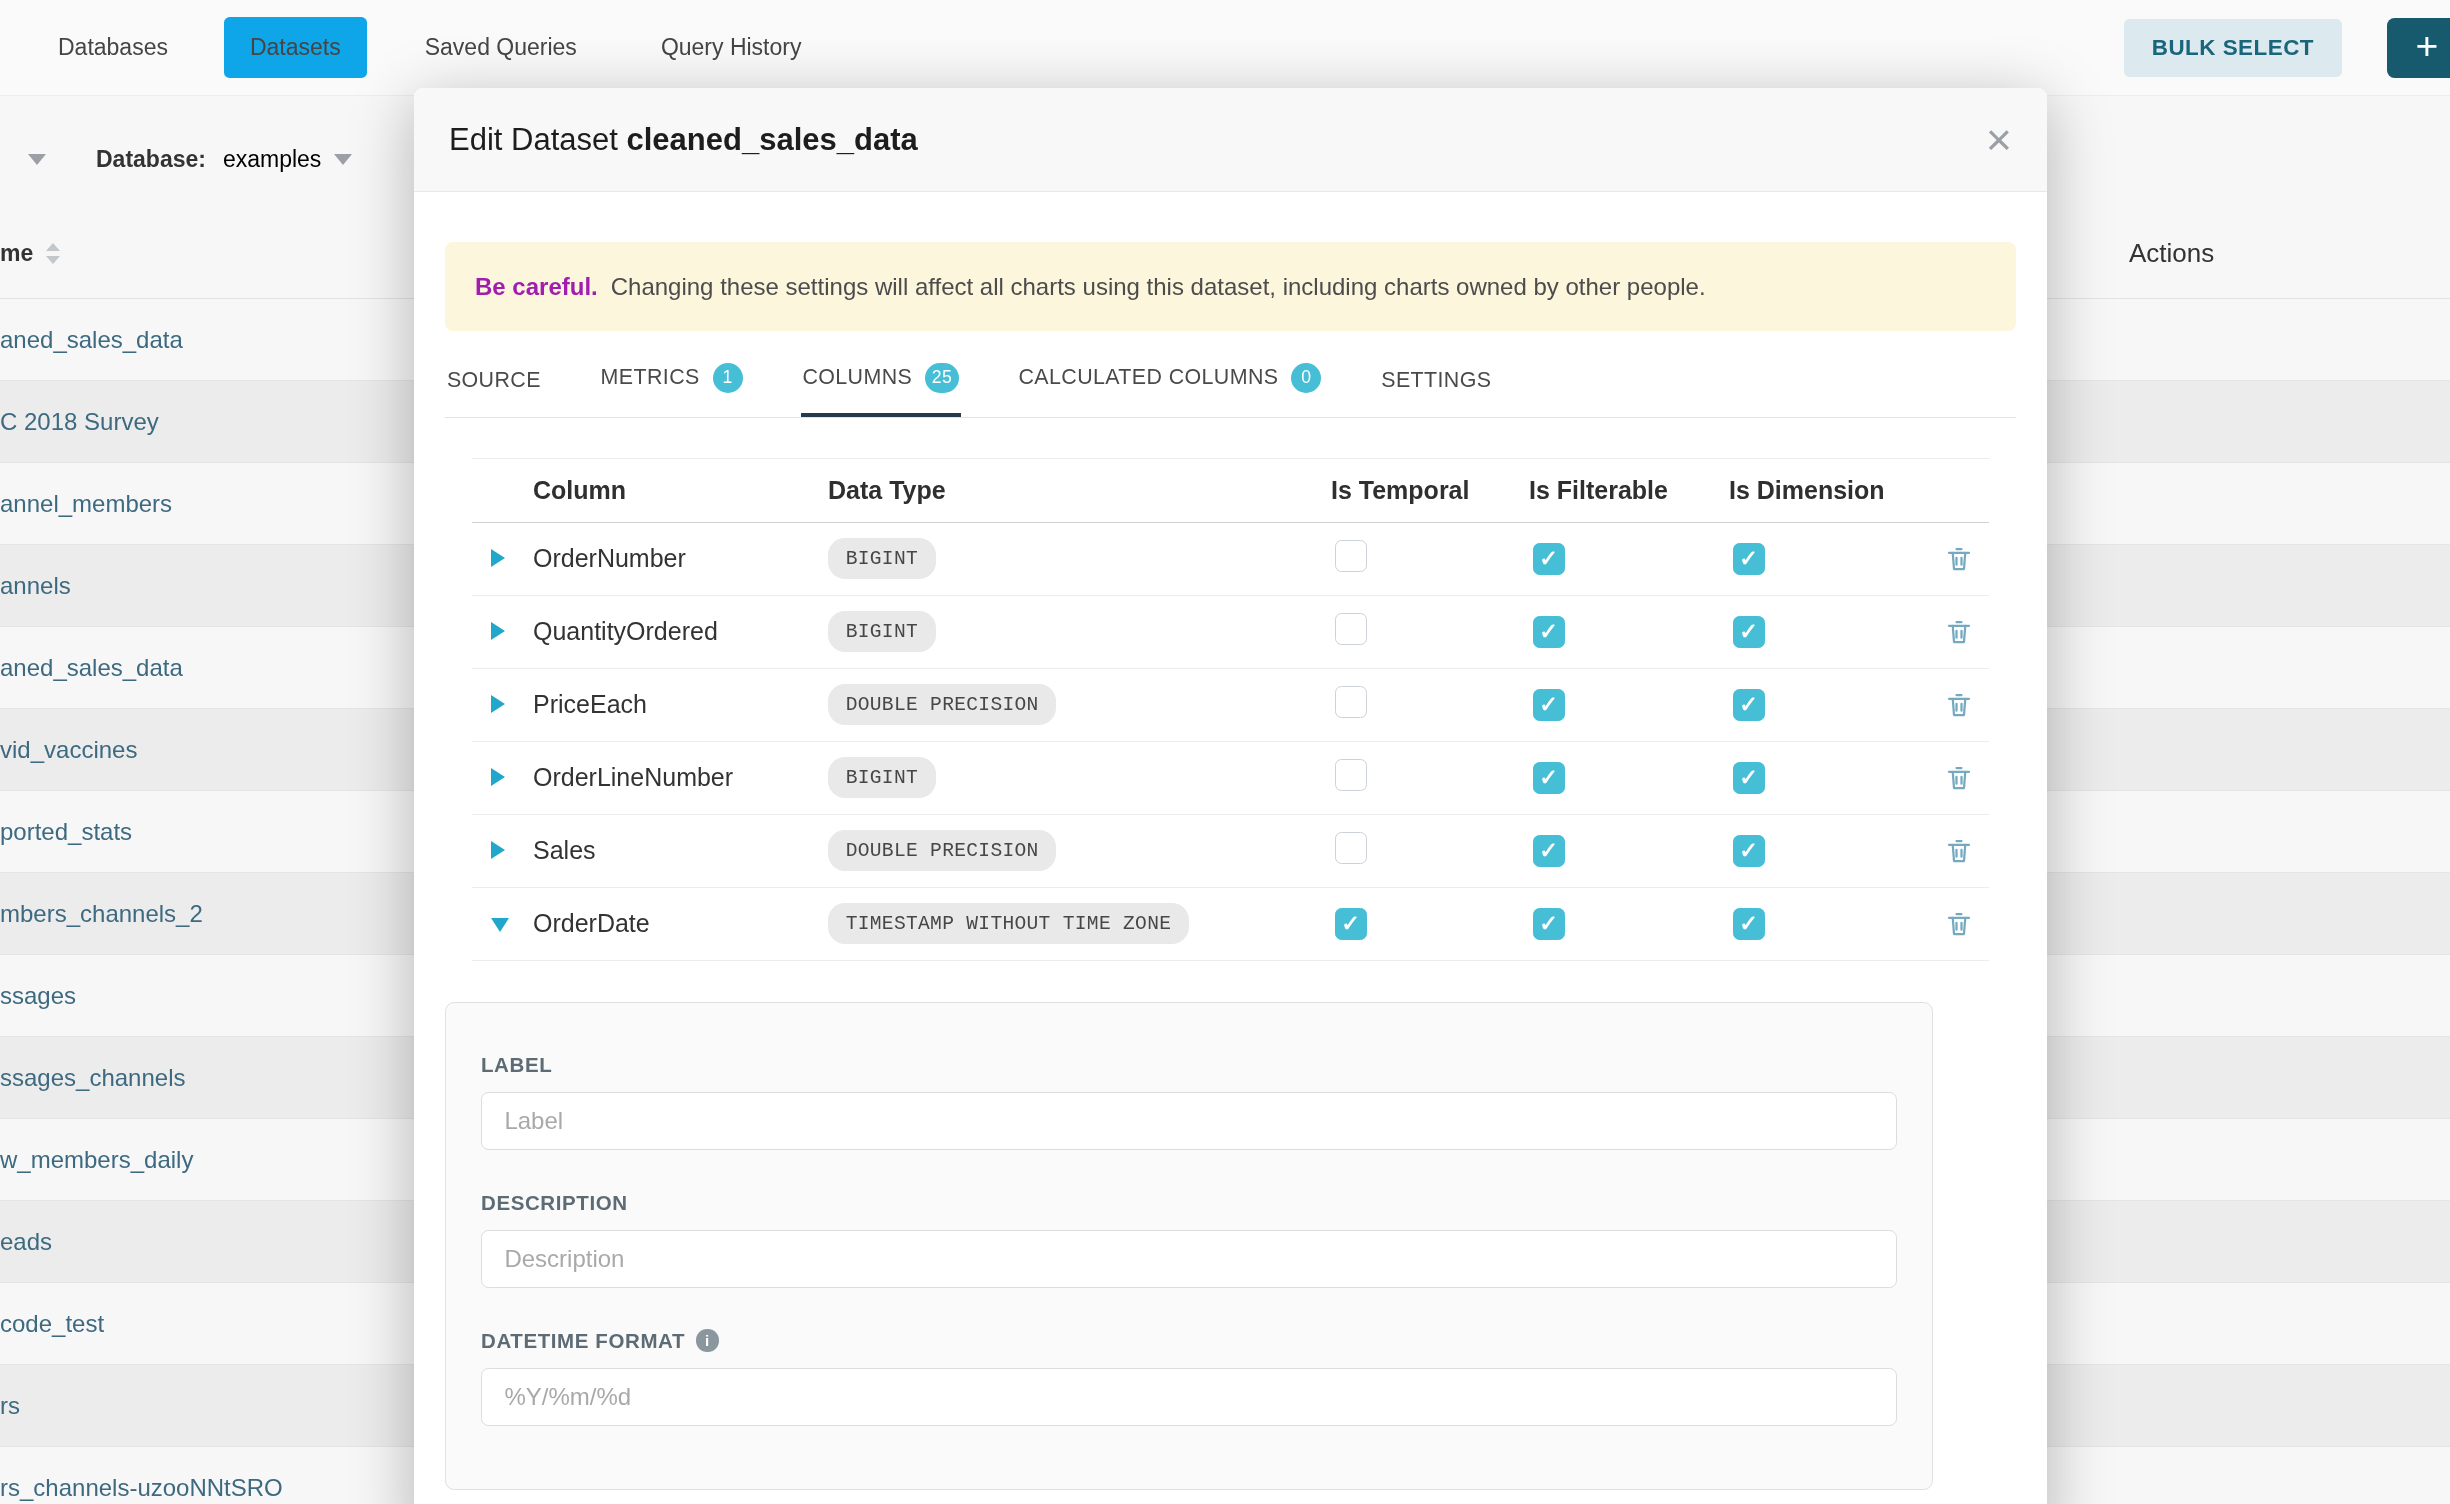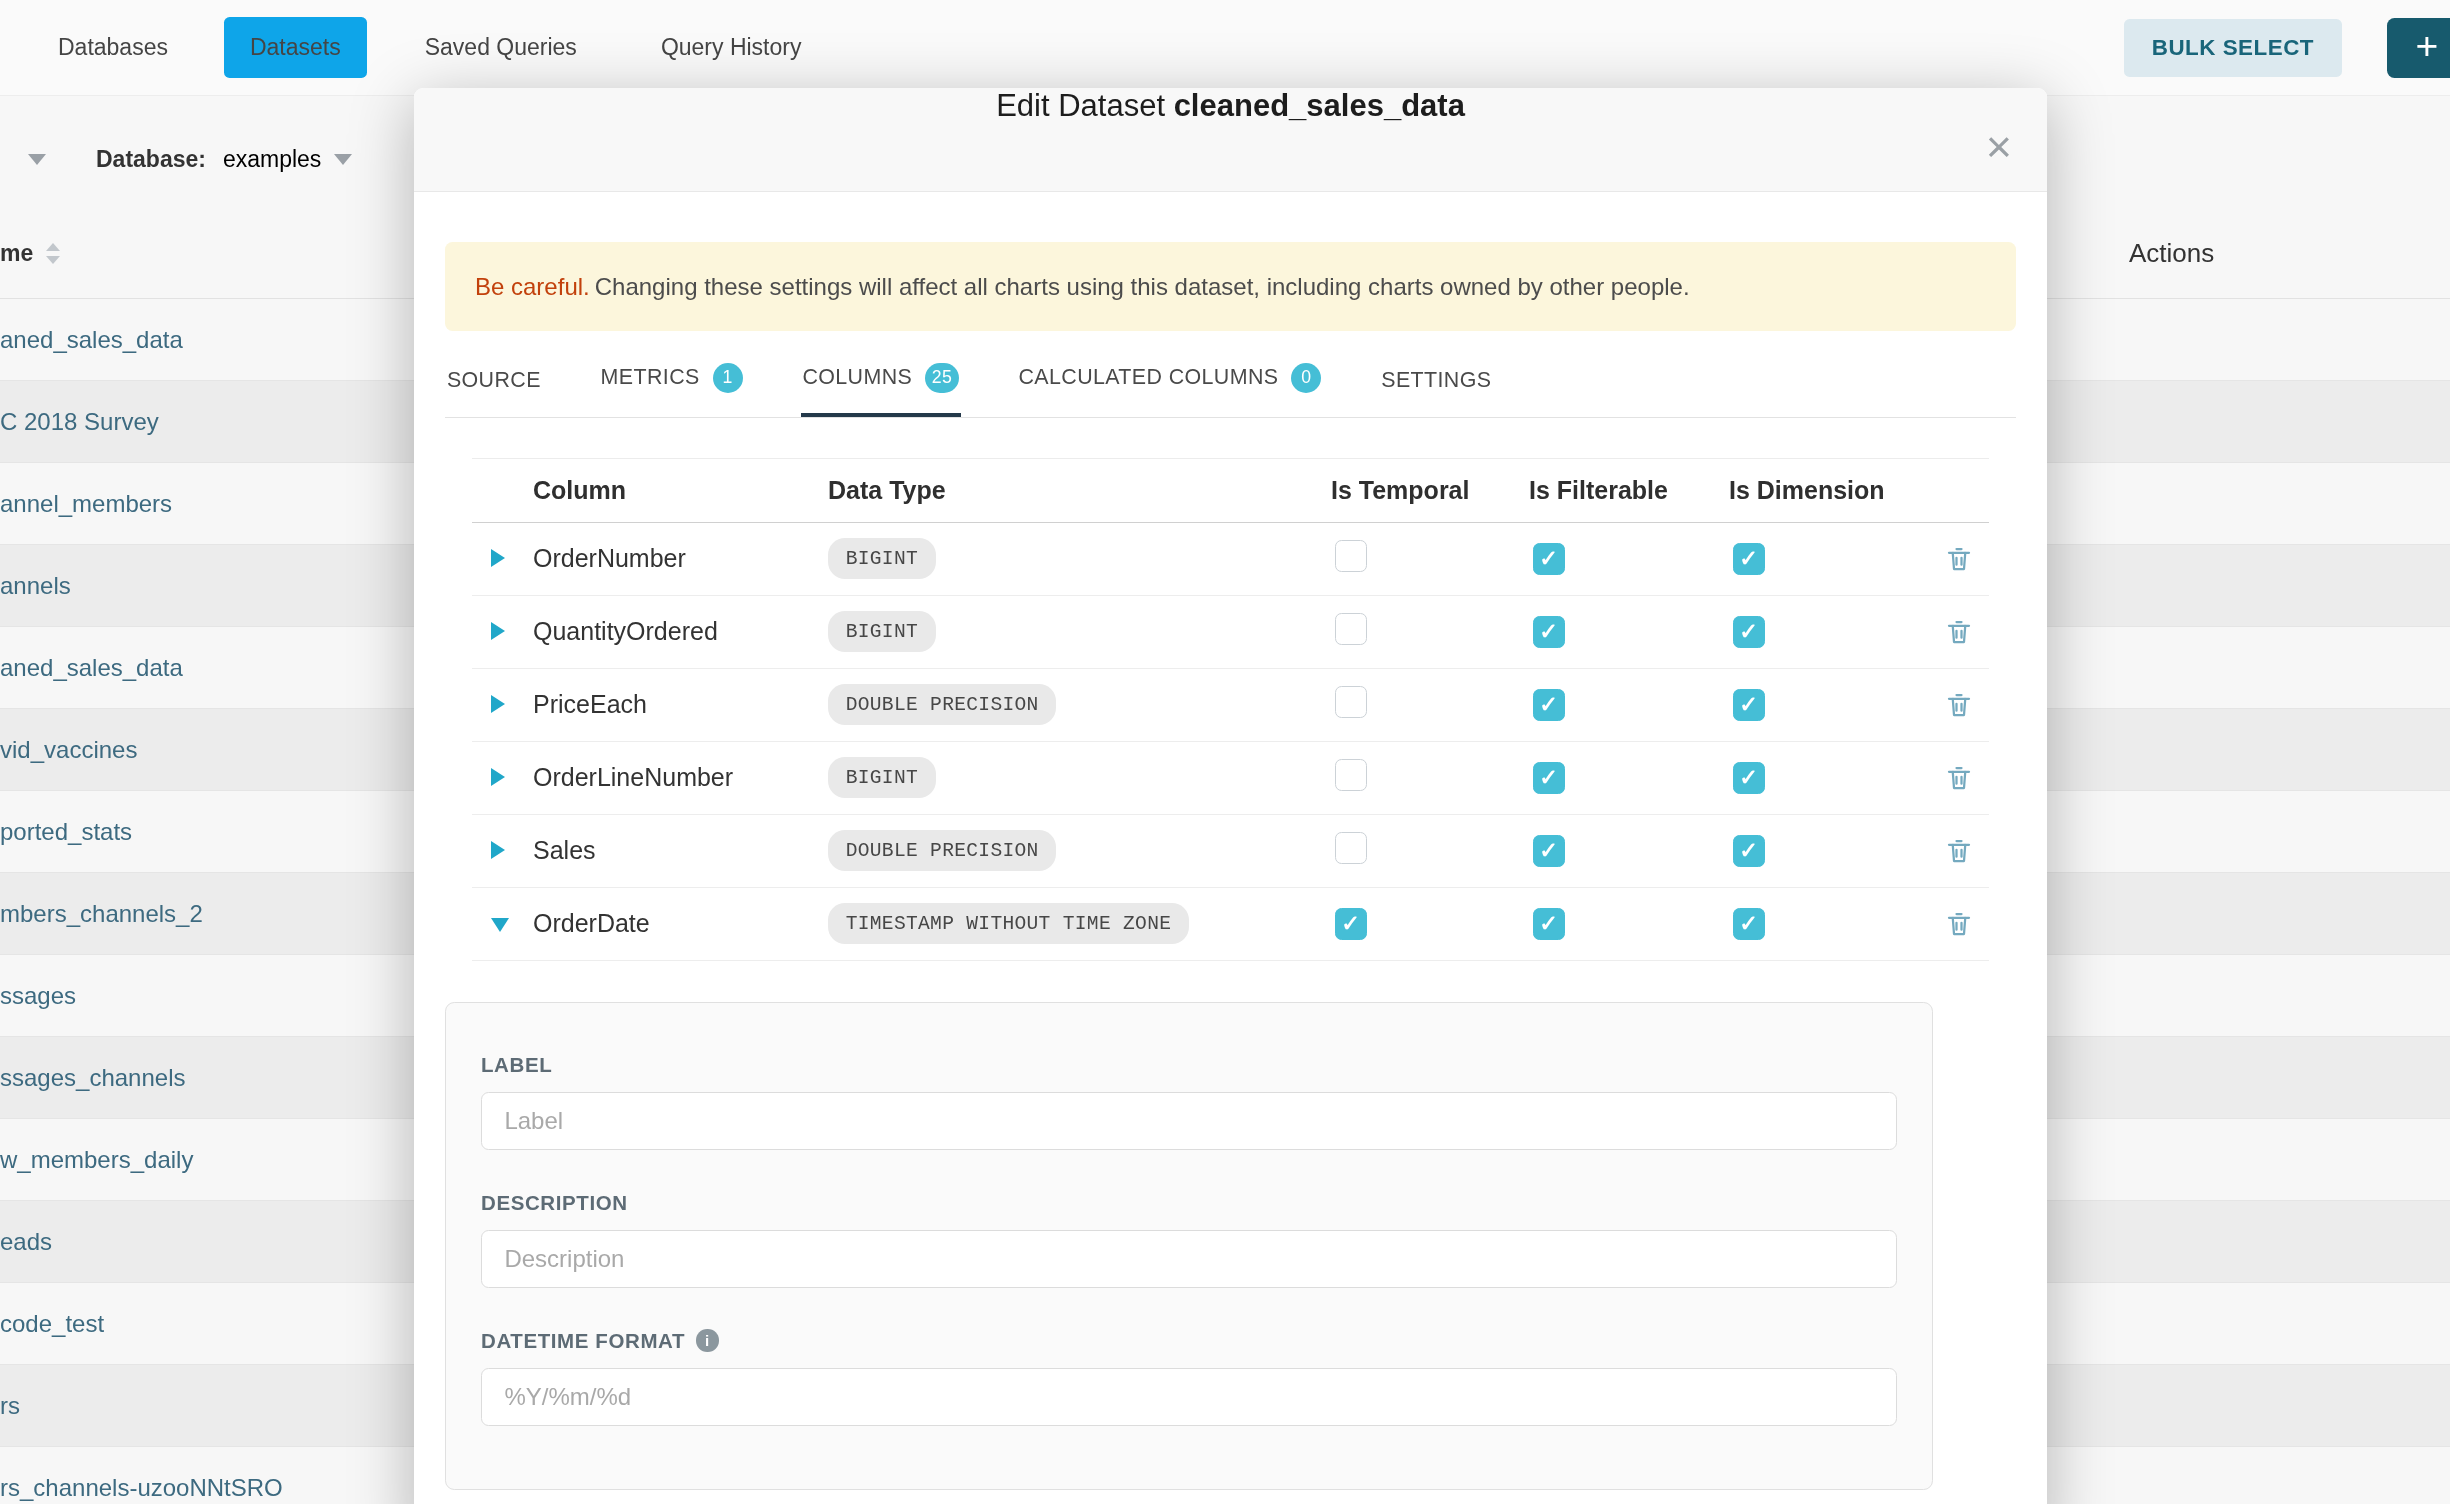--- a/index.html
+++ b/index.html
@@ -70,35 +70,35 @@
   .bg-link { font-size:24px; color:#3d6a80; }
 
   
   .modal {
     position:absolute; left:414px; top:88px; width:1633px; height:1454px;
     background:#fff; border-radius:9.3px; z-index:10;
     box-shadow:0 13px 65px rgba(0,0,0,0.28);
   }
   .modal-header {
     height:104px; background:#f8f8f8; border-bottom:0.9px solid #e8e8e8;
-    border-radius:9.3px 9.3px 0 0; display:flex; align-items:center; padding:0 35px;flex-direction:column;
+    border-radius:9.3px 9.3px 0 0; display:flex; align-items:center; padding:0 35px;
   }
   .m-title { font-size:31px; color:#1d1d1d; font-weight:normal; }
   .m-title b { font-weight:bold; }
   .close-x {
     margin-left:auto; font-size:45px; color:#9aa0a5; line-height:1;
     background:none; border:none; cursor:pointer; font-family:inherit;
   }
   .modal-body { padding:50px 31px 0; }
 
   .warning {
     background:#fcf6dc; border-radius:7.5px; height:89px; padding:0 30px;
     display:flex; align-items:center; font-size:24px; color:#4c4c4c; white-space:nowrap;
   }
-  .warning b { color:#c2410c; font-weight:normal; margin-right:5px; }
+  .warning b { color:#a21caf; font-weight:bold; margin-right:13px; }
 
   .tabs { display:flex; align-items:flex-end; border-bottom:0.9px solid #e2e2e2; margin-top:18.6px; }
   .tab {
     display:flex; align-items:center; gap:13px; margin-right:56px;
     padding:13px 1.9px 24px; font-size:21.4px; color:#4a4a4a; letter-spacing:0.4px;
     position:relative; cursor:pointer; white-space:nowrap;
   }
   .tab.active::after {
     content:""; position:absolute; left:0; right:0; bottom:-0.9px; height:4.7px; background:#24394a;
   }

